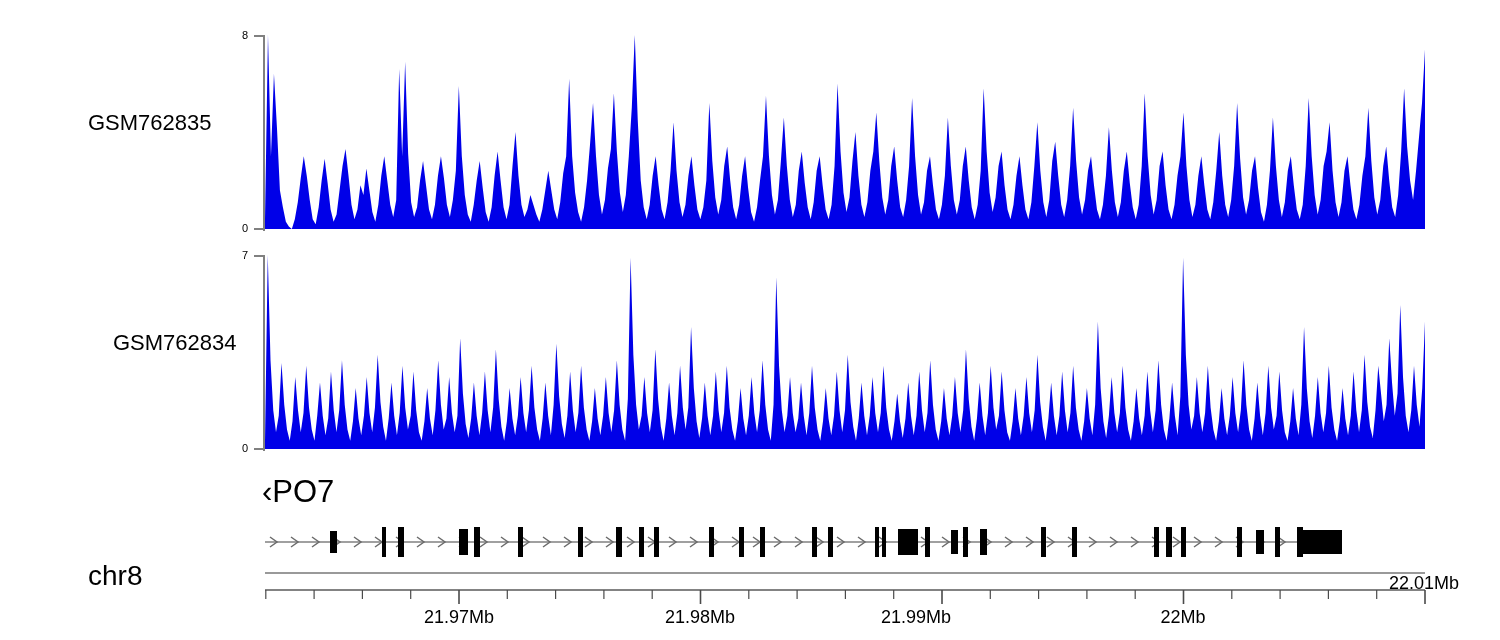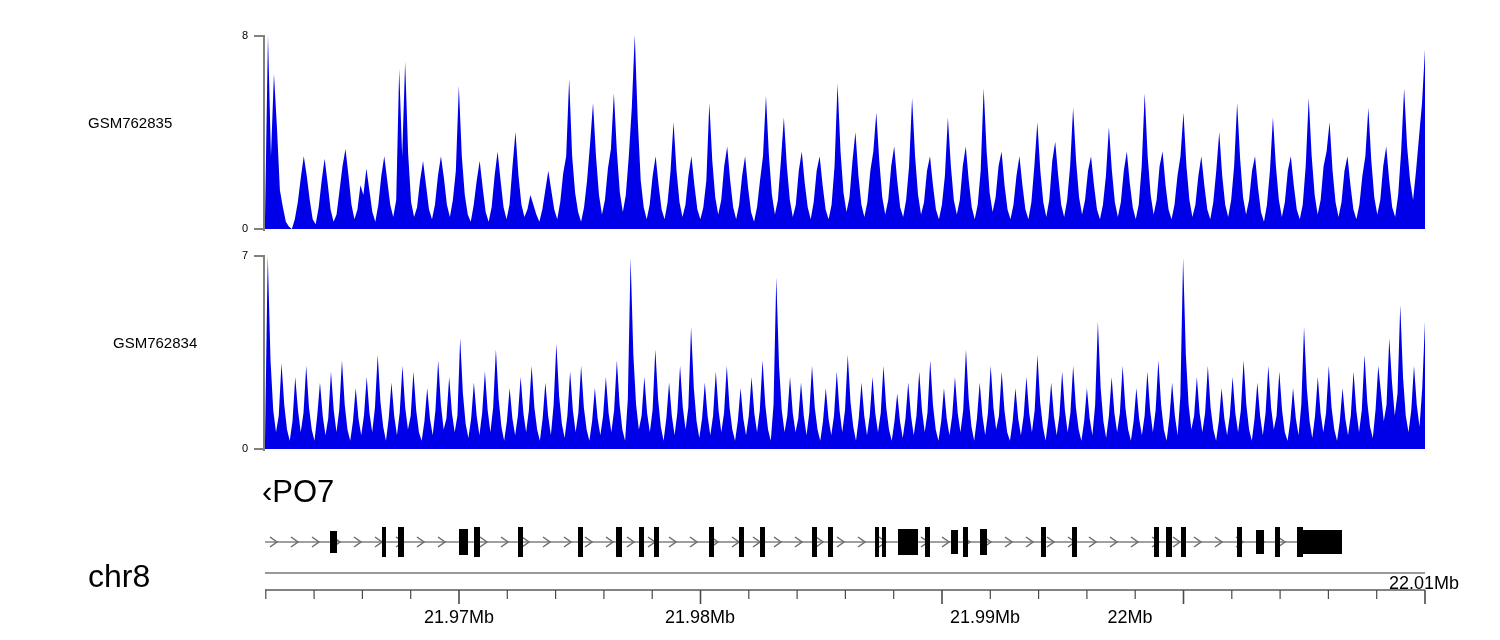--- a/index.html
+++ b/index.html
@@ -24,21 +24,21 @@
   }
 
   
   .track {
     position: absolute;
     left: 0;
     width: 1500px;
   }
   .track-label {
     position: absolute;
-    font-size: 15px;
+    font-size: 22px;
     line-height: 19px;
     color: #000;
     white-space: nowrap;
     text-align: left;
   }
   .plot-area {
     position: absolute;
     overflow: hidden;
   }
   .plot-svg { display: block; }
@@ -77,21 +77,21 @@
 
   .sep-line {
     position: absolute;
     height: 2px;
     background: #999999;
   }
 
   
   .chrom-label {
     position: absolute;
-    font-size: 32px;
+    font-size: 28px;
     line-height: 38px;
     color: #000;
     white-space: nowrap;
   }
 
   
   .ruler-svg { display: block; position: absolute; }
   .ruler-label {
     position: absolute;
     font-size: 18px;
@@ -261,18 +261,18 @@
         <line x1="966.7999999999996" y1="1" x2="966.7999999999996" y2="10" stroke="#4a4a4a" stroke-width="1.2"></line>
         <line x1="1015.0999999999996" y1="1" x2="1015.0999999999996" y2="10" stroke="#4a4a4a" stroke-width="1.2"></line>
         <line x1="1063.3999999999996" y1="1" x2="1063.3999999999996" y2="10" stroke="#4a4a4a" stroke-width="1.2"></line>
         <line x1="1111.6999999999996" y1="1" x2="1111.6999999999996" y2="10" stroke="#4a4a4a" stroke-width="1.2"></line>
         <line x1="1159.9999999999995" y1="1" x2="1159.9999999999995" y2="15" stroke="#4a4a4a" stroke-width="1.6"></line>
       </svg>
   </div>
   <div id="ruler-labels">
       <div class="ruler-label" style="left: 459px; top: 606px;">21.97Mb</div>
       <div class="ruler-label" style="left: 700px; top: 606px;">21.98Mb</div>
-      <div class="ruler-label" style="left: 985px; top: 606px; text-align: center;">21.99Mb</div>
-      <div class="ruler-label" style="left: 1130px; top: 606px;">22Mb</div>
+      <div class="ruler-label" style="left: 916px; top: 606px; text-align: center;">21.99Mb</div>
+      <div class="ruler-label" style="left: 1183px; top: 606px;">22Mb</div>
       <div class="ruler-label" style="left: 1424px; top: 572px;">22.01Mb</div>
     </div>
 
 </div>
 
 </body></html>

